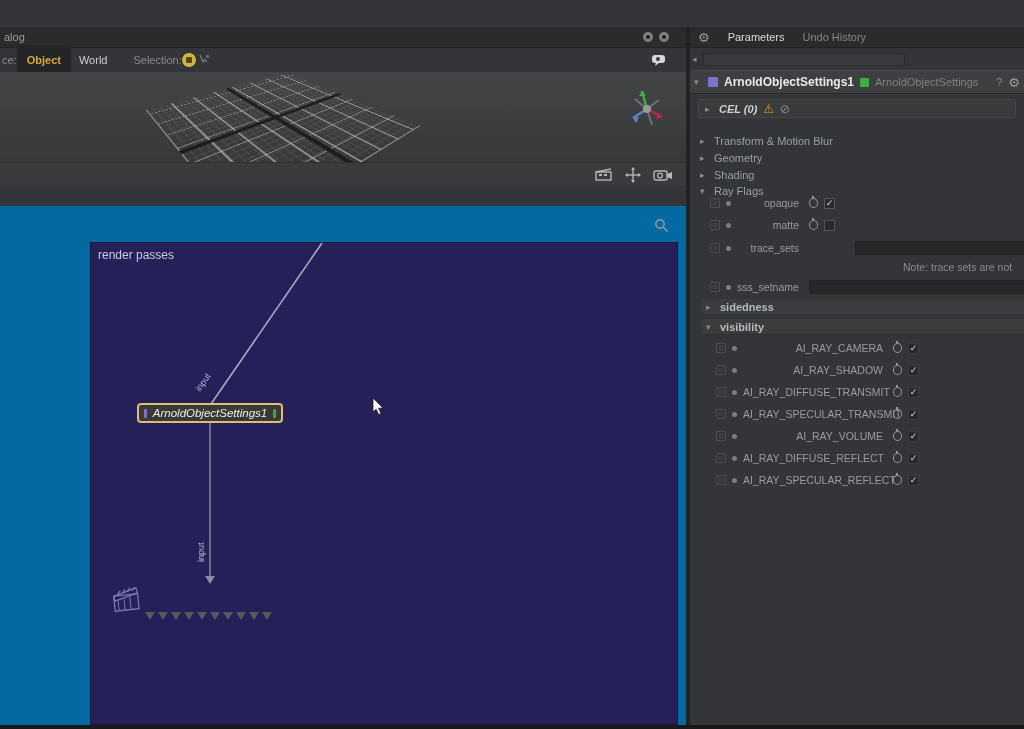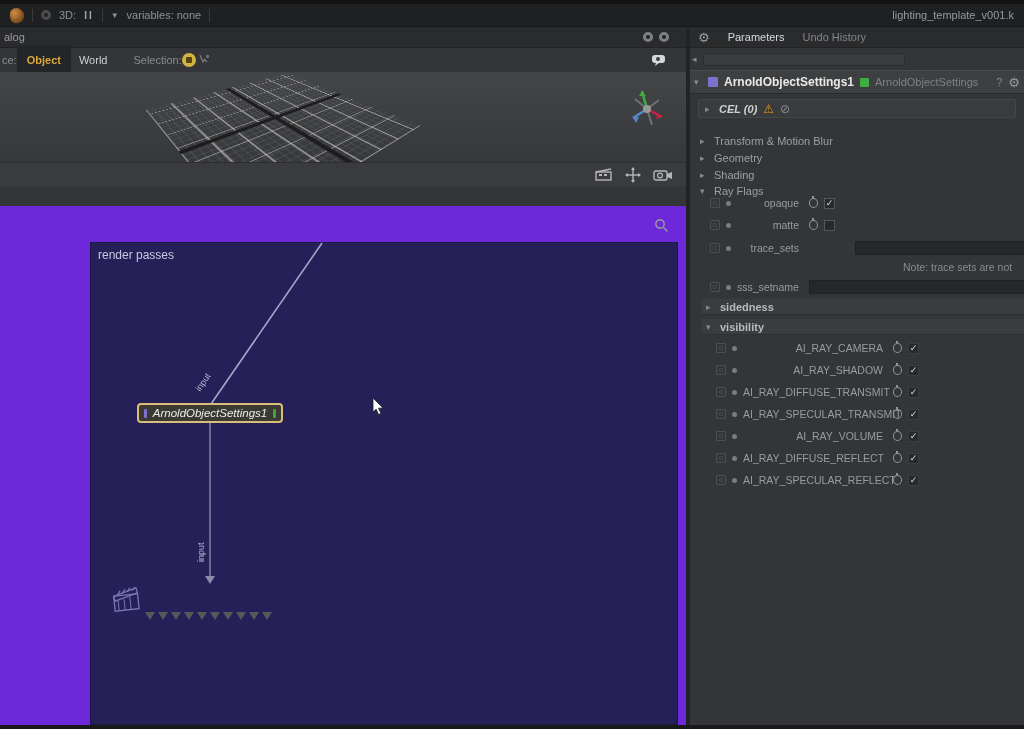--- a/index.html
+++ b/index.html
@@ -42,21 +42,21 @@
       repeating-linear-gradient(90deg, rgba(200,200,200,.12) 0 1px, transparent 1px 7px);}
   .viewer-bottom{left:0;top:162px;width:687px;height:24px;background:#3a3b3d;border-top:1px solid #2d2d2f;
                  display:flex;align-items:center;justify-content:flex-end;gap:12px;padding-right:14px;box-sizing:border-box;}
 
   
   .graph-tabs{left:0;top:186px;width:687px;height:20px;background:#2a2b2c;border-bottom:1px solid #212121;
               display:flex;align-items:center;gap:26px;padding:0 2px;box-sizing:border-box;color:#9a9b9d;}
   .graph-tabs .ticons{margin-left:auto;display:flex;gap:6px;margin-right:12px;}
 
   
-  .graph{left:0;top:206px;width:687px;height:523px;background:#6d28d9;overflow:hidden;}
+  .graph{left:0;top:206px;width:687px;height:523px;background:#0369a1;overflow:hidden;}
   .backdrop{position:absolute;left:90px;top:36px;width:588px;height:483px;background:#252057;border:1px solid #1c1845;box-sizing:border-box;}
   .bd-label{position:absolute;left:7px;top:5px;color:#c9c9e2;font-size:12px;}
   .edges{position:absolute;left:0;top:0;width:687px;height:523px;pointer-events:none;}
   .node-settings{position:absolute;left:137px;top:197px;width:146px;height:20px;background:#3a3a33;
       border:2px solid #d9bd7a;border-radius:4px;display:flex;align-items:center;gap:6px;padding:0 5px;box-sizing:border-box;}
   .node-settings .sq{width:9px;height:9px;border-radius:1px;}
   .node-settings .name{font-style:italic;color:#ececec;font-size:11.5px;white-space:nowrap;}
   .node-render{position:absolute;left:143px;top:379px;width:134px;height:27px;background:#5a5a5c;border:1px solid #4a4a4c;
       border-radius:3px 3px 0 0;box-sizing:border-box;display:flex;align-items:center;justify-content:center;color:#eaeaea;font-size:12px;}
   .node-render .chev{position:absolute;top:2px;left:50%;margin-left:-5px;width:0;height:0;
@@ -103,32 +103,20 @@
   .secbar{position:absolute;left:12px;width:322px;height:16px;background:#3b3c3e;border-bottom:1px solid #2e2f30;
           display:flex;align-items:center;gap:6px;padding:0 4px;box-sizing:border-box;color:#b6bbbf;font-weight:bold;font-size:11px;}
   .bottom-strip{left:0;top:725px;width:1024px;height:4px;background:#191919;}
   svg{display:block;}
 </style>
 </head>
 <body>
 
 <div class="app">
 
-  <div class="abs titlebar">
-    <span class="logo"></span>
-    <span class="tb-div"></span>
-    <span class="donut dim"></span>
-    <span class="tb-txt">3D:</span>
-    <span class="pause">II</span>
-    <span class="tb-div"></span>
-    <span class="caret">▼</span>
-    <span class="tb-txt">variables: none</span>
-    <span class="tb-div"></span>
-    <span class="doc">lighting_template_v001.k</span>
-  </div>
 
   <div class="abs viewer-tabs">
     <span>alog</span>
     <span style="margin-left:auto;display:flex;gap:6px;margin-right:14px;">
       <span class="donut"></span>
       <span class="donut"></span>
     </span>
   </div>
 
   <div class="abs viewer-toolbar">

